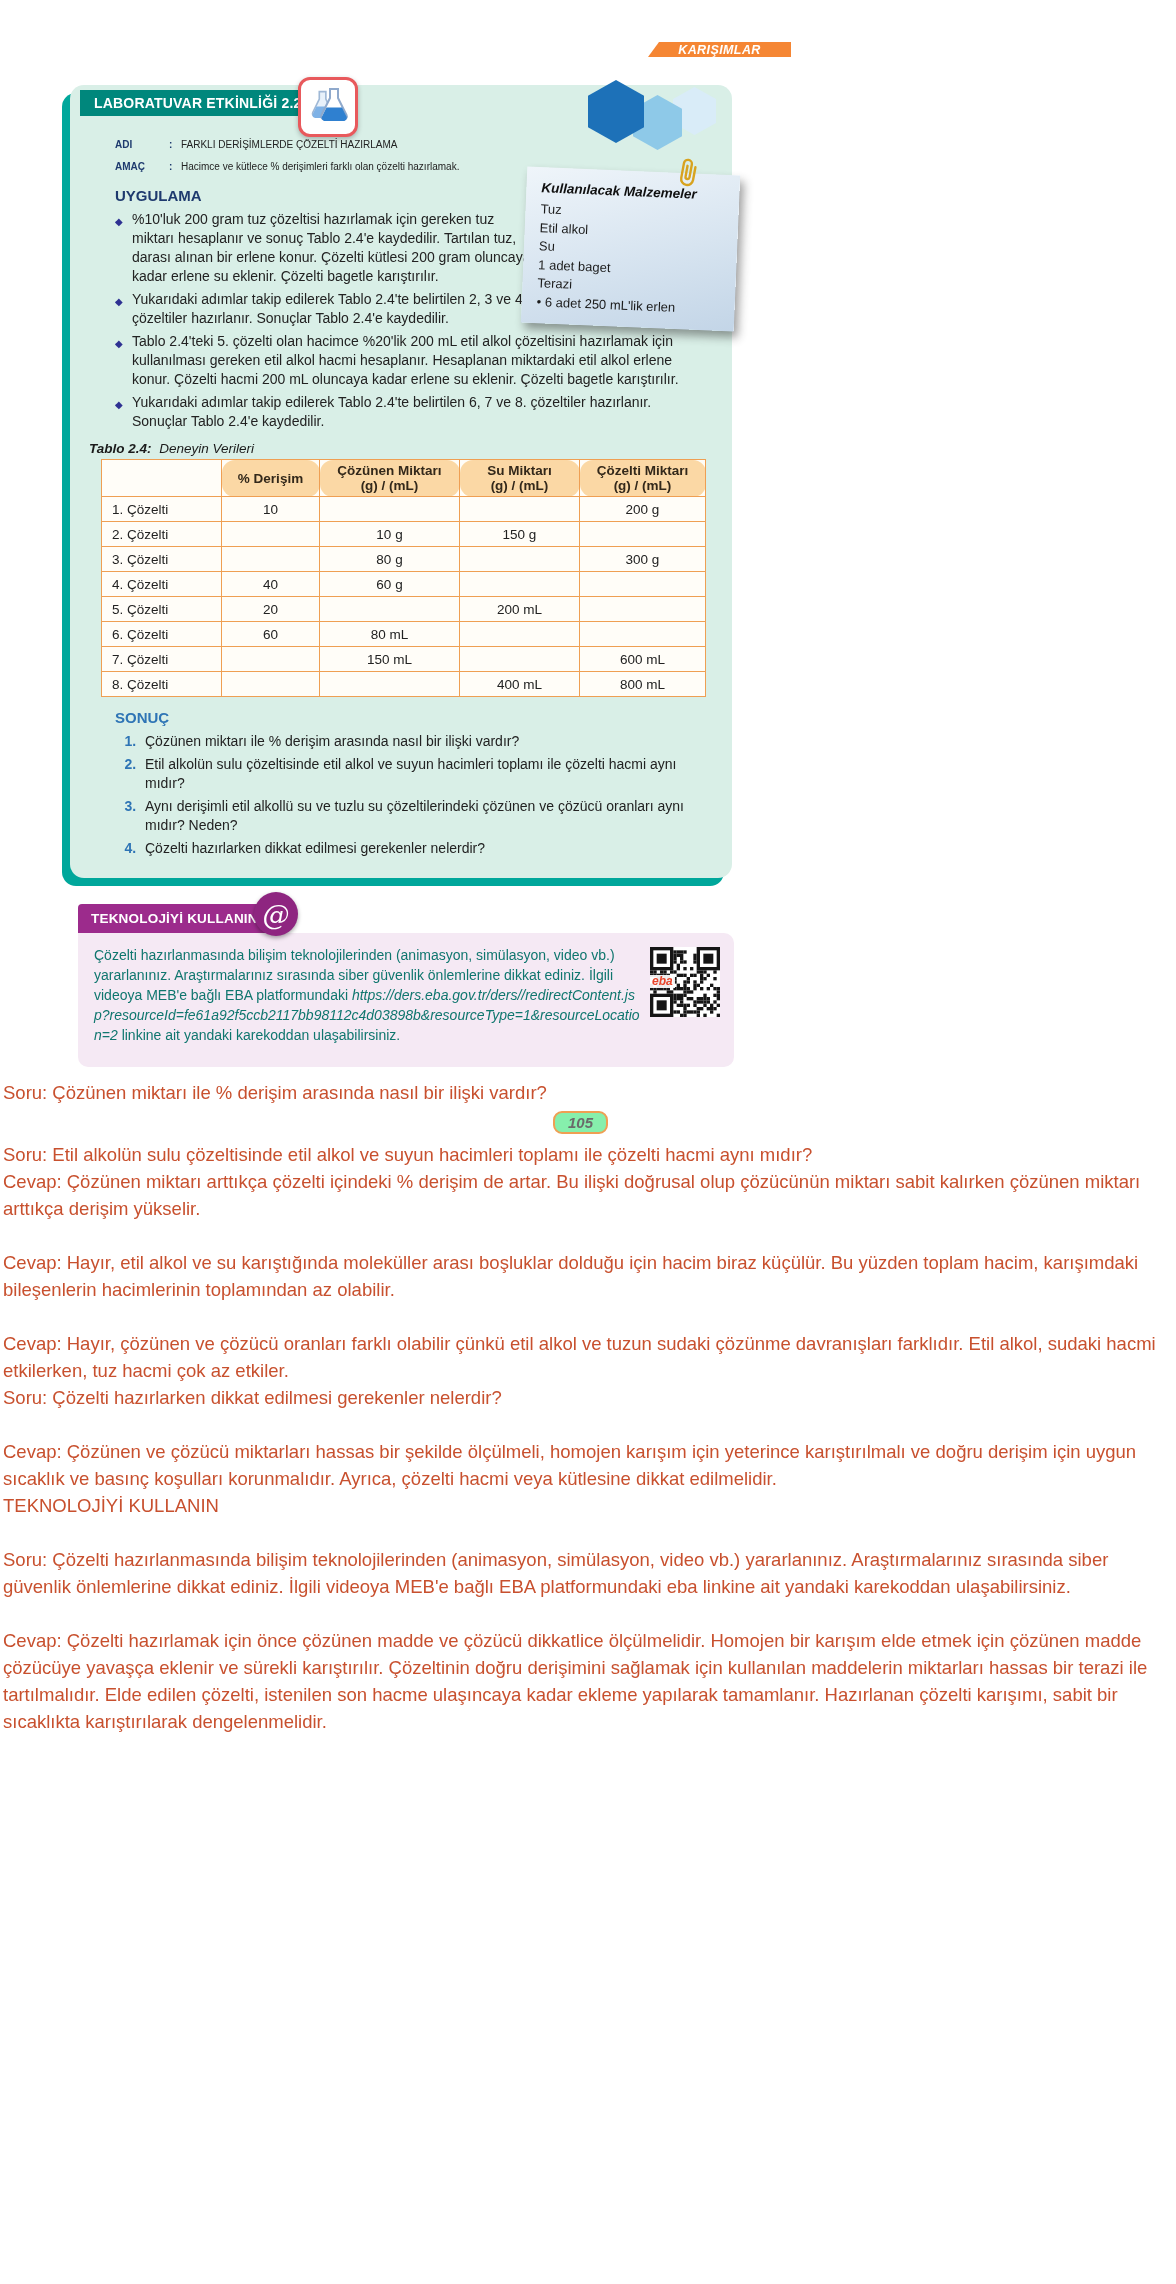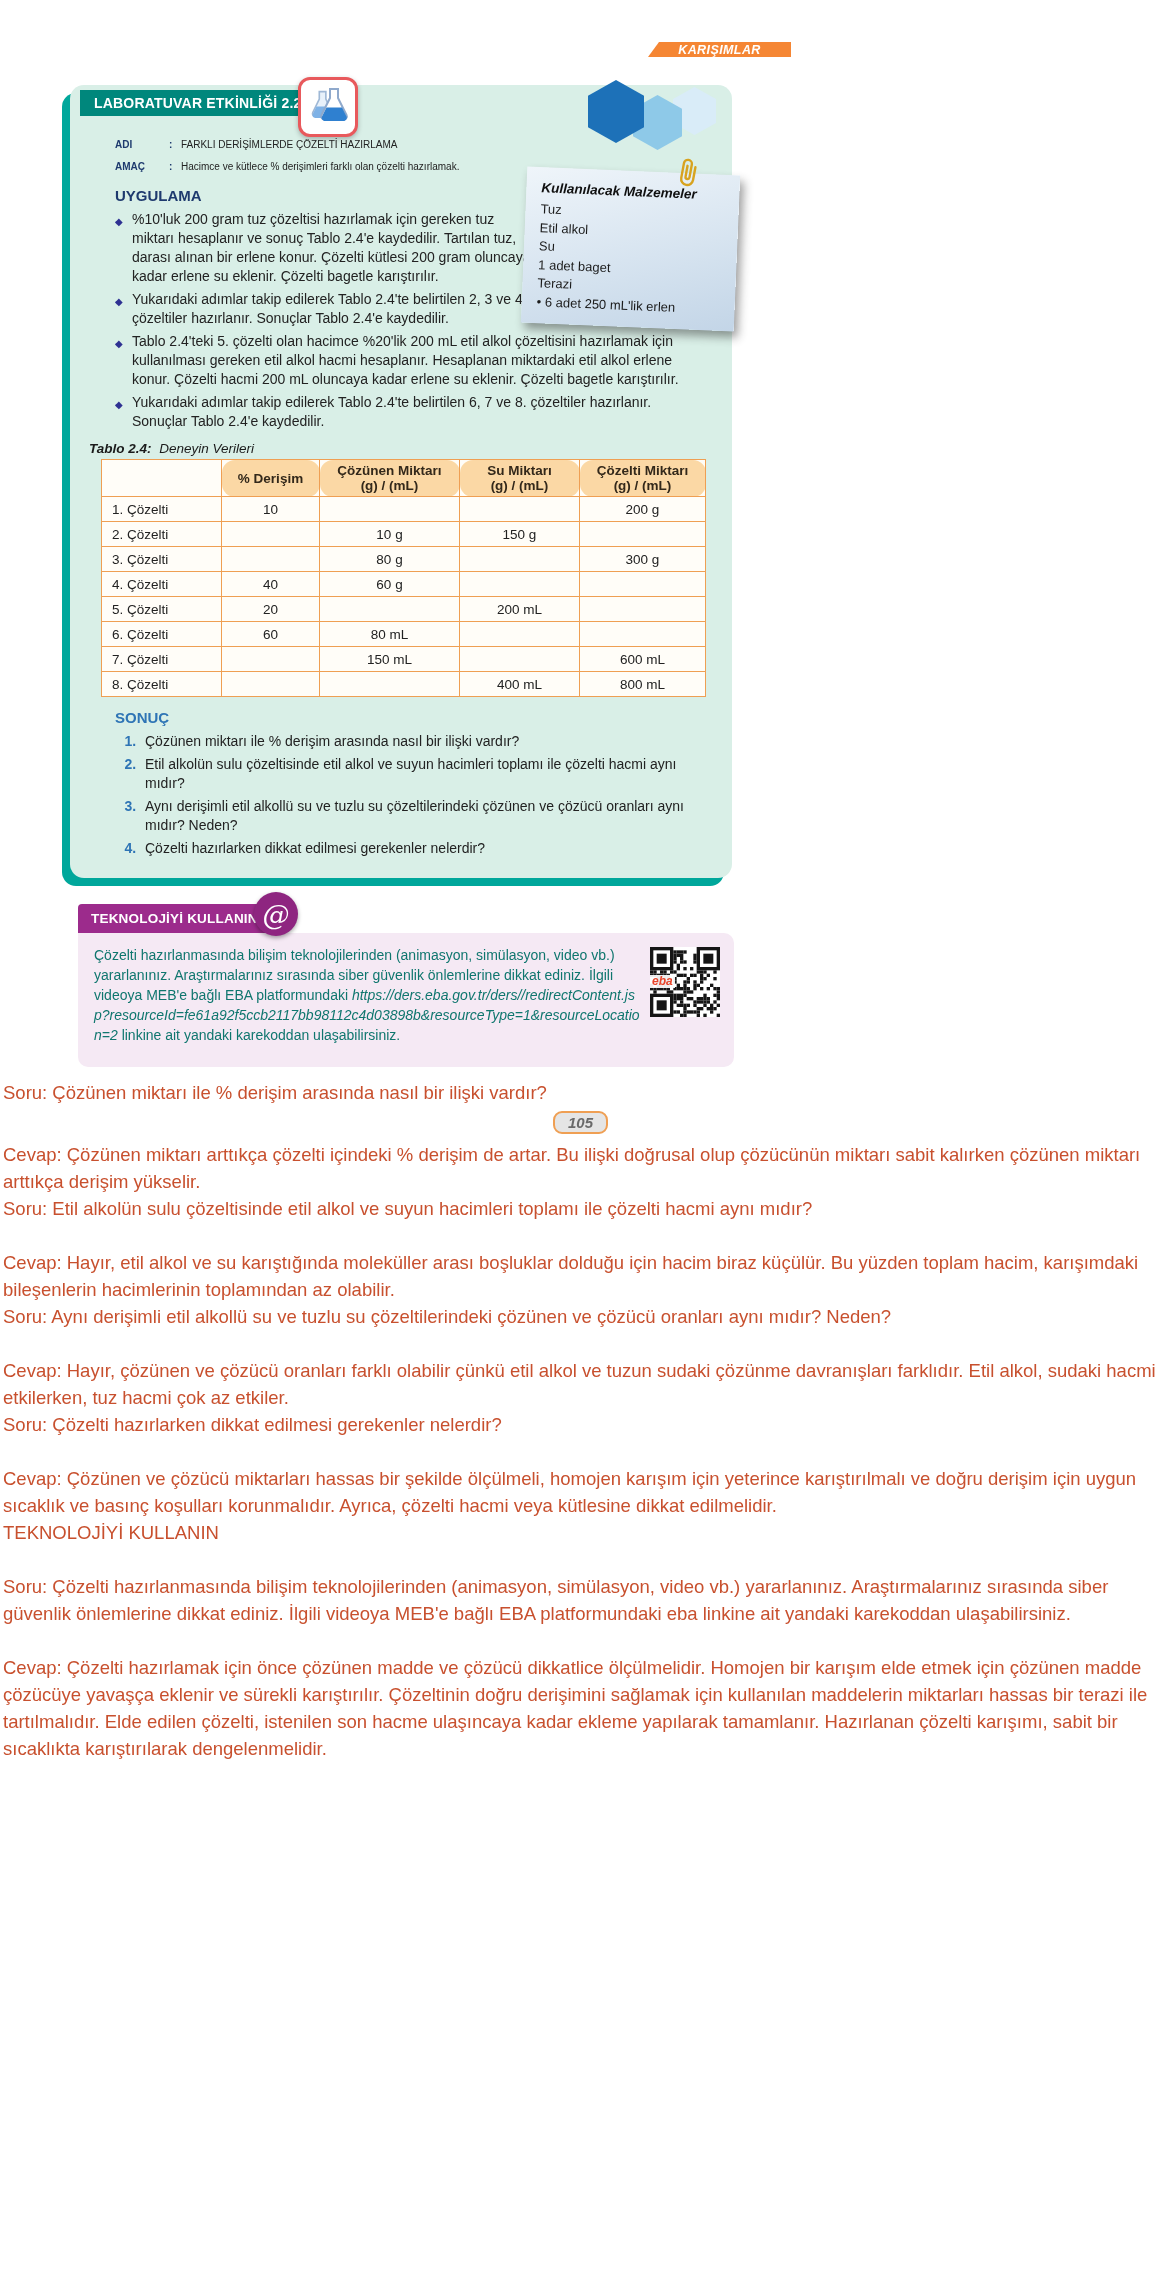--- a/index.html
+++ b/index.html
@@ -81,21 +81,21 @@
   .qr-wrap{float:right;width:70px;height:70px;margin:2px 0 4px 10px;position:relative;}
   .qr{width:70px;height:70px;display:block;}
   .qr-label{position:absolute;left:0;top:28px;background:rgba(255,255,255,.92);
     color:#E8442A;font-weight:bold;font-style:italic;font-size:12px;padding:0 2px;line-height:13px;}
 
   
   .annotations{margin:12px 0 0 3px;width:1170px;}
   .ann{margin:0;font-size:18.5px;line-height:27px;color:var(--annotation-red,#C8502E);}
   .ann.gap{margin-top:27px;}
   .page-badge{display:inline-block;margin:5px 0 7px 550px;border:2px solid var(--table-border,#EF9F53);
-    border-radius:9px;padding:1px 13px;background:#e5e5e5;color:#6a6a6a;font-weight:bold;
+    border-radius:9px;padding:1px 13px;background:#86efac;color:#6a6a6a;font-weight:bold;
     font-style:italic;font-size:15px;}
 </style>
 </head>
 <body>
 
 <div class="page">
 
   <div class="karisimlar-tab">
     <span>KARIŞIMLAR</span>
   </div>
@@ -451,24 +451,23 @@
         <p class="tech-text"><span>Çözelti hazırlanmasında bilişim teknolojilerinden (animasyon, simülasyon, video vb.) yararlanınız. Araştırmalarınız sırasında siber güvenlik önlemlerine dikkat ediniz. İlgili videoya MEB'e bağlı EBA platformundaki </span><span class="url">https://ders.eba.gov.tr/ders//redirectContent.jsp?resourceId=fe61a92f5ccb2117bb98112c4d03898b&amp;resourceType=1&amp;resourceLocation=2</span><span> linkine ait yandaki karekoddan ulaşabilirsiniz.</span></p>
       </div>
     </div>
   </div>
 
   <div class="annotations">
     <p class="ann">Soru: Çözünen miktarı ile % derişim arasında nasıl bir ilişki vardır?</p>
     <div class="page-badge">
       <span>105</span>
     </div>
+    <p class="ann">Soru: Etil alkolün sulu çözeltisinde etil alkol ve suyun hacimleri toplamı ile çözelti hacmi aynı mıdır?</p>
     <p class="ann">Cevap: Çözünen miktarı arttıkça çözelti içindeki % derişim de artar. Bu ilişki doğrusal olup çözücünün miktarı sabit kalırken çözünen miktarı arttıkça derişim yükselir.</p>
-    <p class="ann">Soru: Etil alkolün sulu çözeltisinde etil alkol ve suyun hacimleri toplamı ile çözelti hacmi aynı mıdır?</p>
     <p class="ann gap">Cevap: Hayır, etil alkol ve su karıştığında moleküller arası boşluklar dolduğu için hacim biraz küçülür. Bu yüzden toplam hacim, karışımdaki bileşenlerin hacimlerinin toplamından az olabilir.</p>
-    <p class="ann">Soru: Aynı derişimli etil alkollü su ve tuzlu su çözeltilerindeki çözünen ve çözücü oranları aynı mıdır? Neden?</p>
     <p class="ann gap">Cevap: Hayır, çözünen ve çözücü oranları farklı olabilir çünkü etil alkol ve tuzun sudaki çözünme davranışları farklıdır. Etil alkol, sudaki hacmi etkilerken, tuz hacmi çok az etkiler.</p>
     <p class="ann">Soru: Çözelti hazırlarken dikkat edilmesi gerekenler nelerdir?</p>
     <p class="ann gap">Cevap: Çözünen ve çözücü miktarları hassas bir şekilde ölçülmeli, homojen karışım için yeterince karıştırılmalı ve doğru derişim için uygun sıcaklık ve basınç koşulları korunmalıdır. Ayrıca, çözelti hacmi veya kütlesine dikkat edilmelidir.</p>
     <p class="ann">TEKNOLOJİYİ KULLANIN</p>
     <p class="ann gap">Soru: Çözelti hazırlanmasında bilişim teknolojilerinden (animasyon, simülasyon, video vb.) yararlanınız. Araştırmalarınız sırasında siber güvenlik önlemlerine dikkat ediniz. İlgili videoya MEB'e bağlı EBA platformundaki eba linkine ait yandaki karekoddan ulaşabilirsiniz.</p>
     <p class="ann gap">Cevap: Çözelti hazırlamak için önce çözünen madde ve çözücü dikkatlice ölçülmelidir. Homojen bir karışım elde etmek için çözünen madde çözücüye yavaşça eklenir ve sürekli karıştırılır. Çözeltinin doğru derişimini sağlamak için kullanılan maddelerin miktarları hassas bir terazi ile tartılmalıdır. Elde edilen çözelti, istenilen son hacme ulaşıncaya kadar ekleme yapılarak tamamlanır. Hazırlanan çözelti karışımı, sabit bir sıcaklıkta karıştırılarak dengelenmelidir.</p>
   </div>
 
 </div>
 

